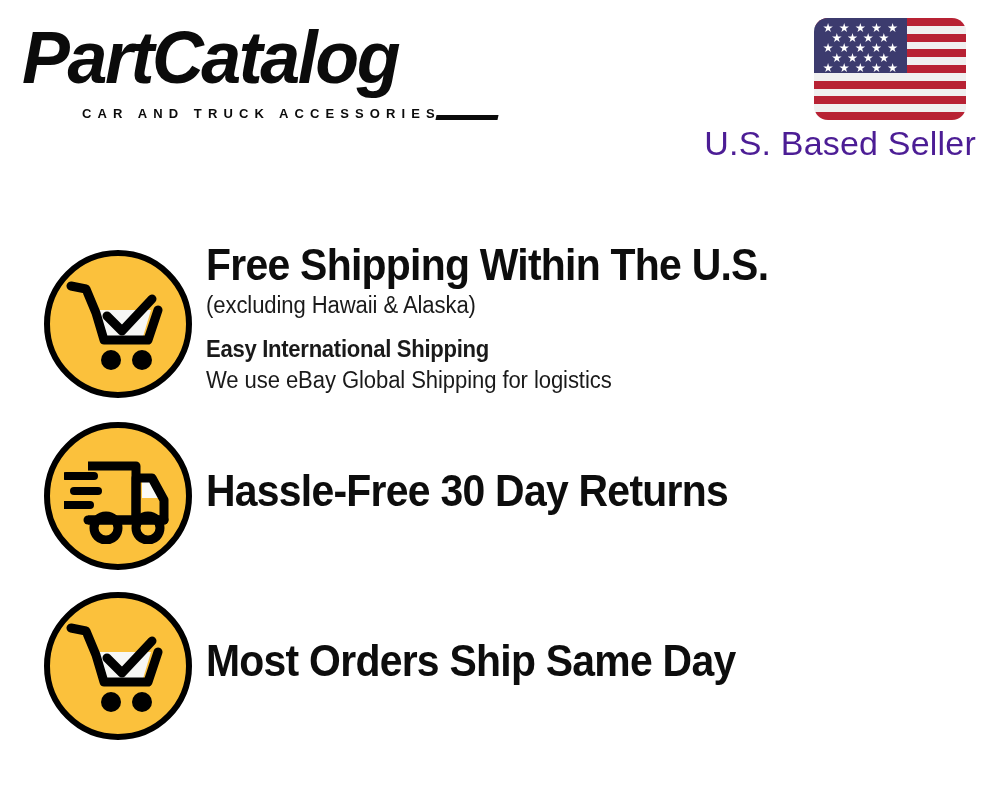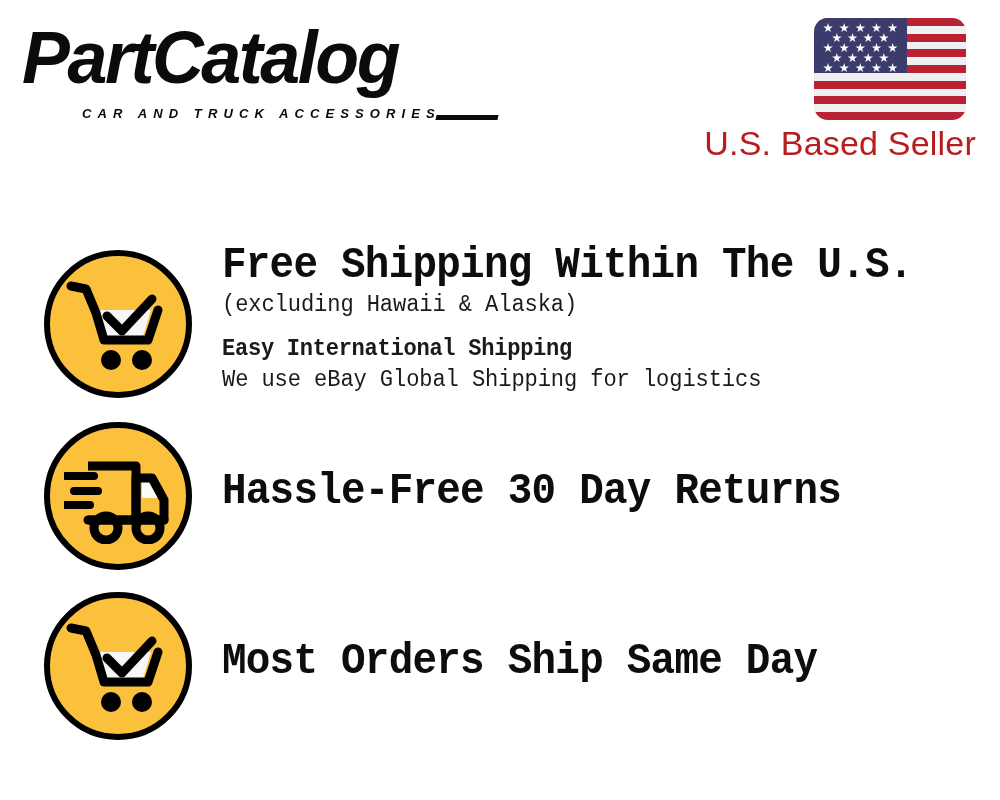--- a/index.html
+++ b/index.html
@@ -48,21 +48,20 @@
     transform: scaleX(0.97);
     transform-origin: left top;
     white-space: nowrap;
   }
   .brand-tagline {
     position: absolute;
     left: 60px;
     top: 88px;
     font-family: "Liberation Sans", "DejaVu Sans", sans-serif;
     font-weight: 700;
-    font-style: italic;
     font-size: 13px;
     line-height: 15px;
     letter-spacing: 6.1px;
     color: #0b0b0b;
     white-space: nowrap;
   }
   .brand-rule {
     position: absolute;
     left: 414px;
     top: 97px;
@@ -130,21 +129,21 @@
                        50% 70%, 21% 91%, 32% 57%, 2% 35%, 39% 35%);
   }
   .seller-text {
     position: absolute;
     right: 10px;
     top: 113px;
     font-size: 34px;
     line-height: 40px;
     font-weight: 400;
     letter-spacing: 0.2px;
-    color: #b91c1c;
+    color: #4c1d95;
     white-space: nowrap;
   }
 
   
   .feature {
     position: absolute;
     left: 0;
     width: 1000px;
   }
   .feature-icon {
@@ -157,23 +156,22 @@
     border: 6px solid #000000;
     box-sizing: border-box;
     display: flex;
     align-items: center;
     justify-content: center;
   }
   .feature-icon svg { display: block; }
 
   .feature-body {
     position: absolute;
-    left: 222px;
+    left: 206px;
     width: 760px;
-    font-family: Liberation Mono, monospace;
   }
   .feature-heading {
     font-size: 44px;
     line-height: 50px;
     font-weight: 700;
     letter-spacing: -0.8px;
     color: #0d0d0d;
     white-space: nowrap;
     transform: scaleX(0.93);
     transform-origin: left center;

